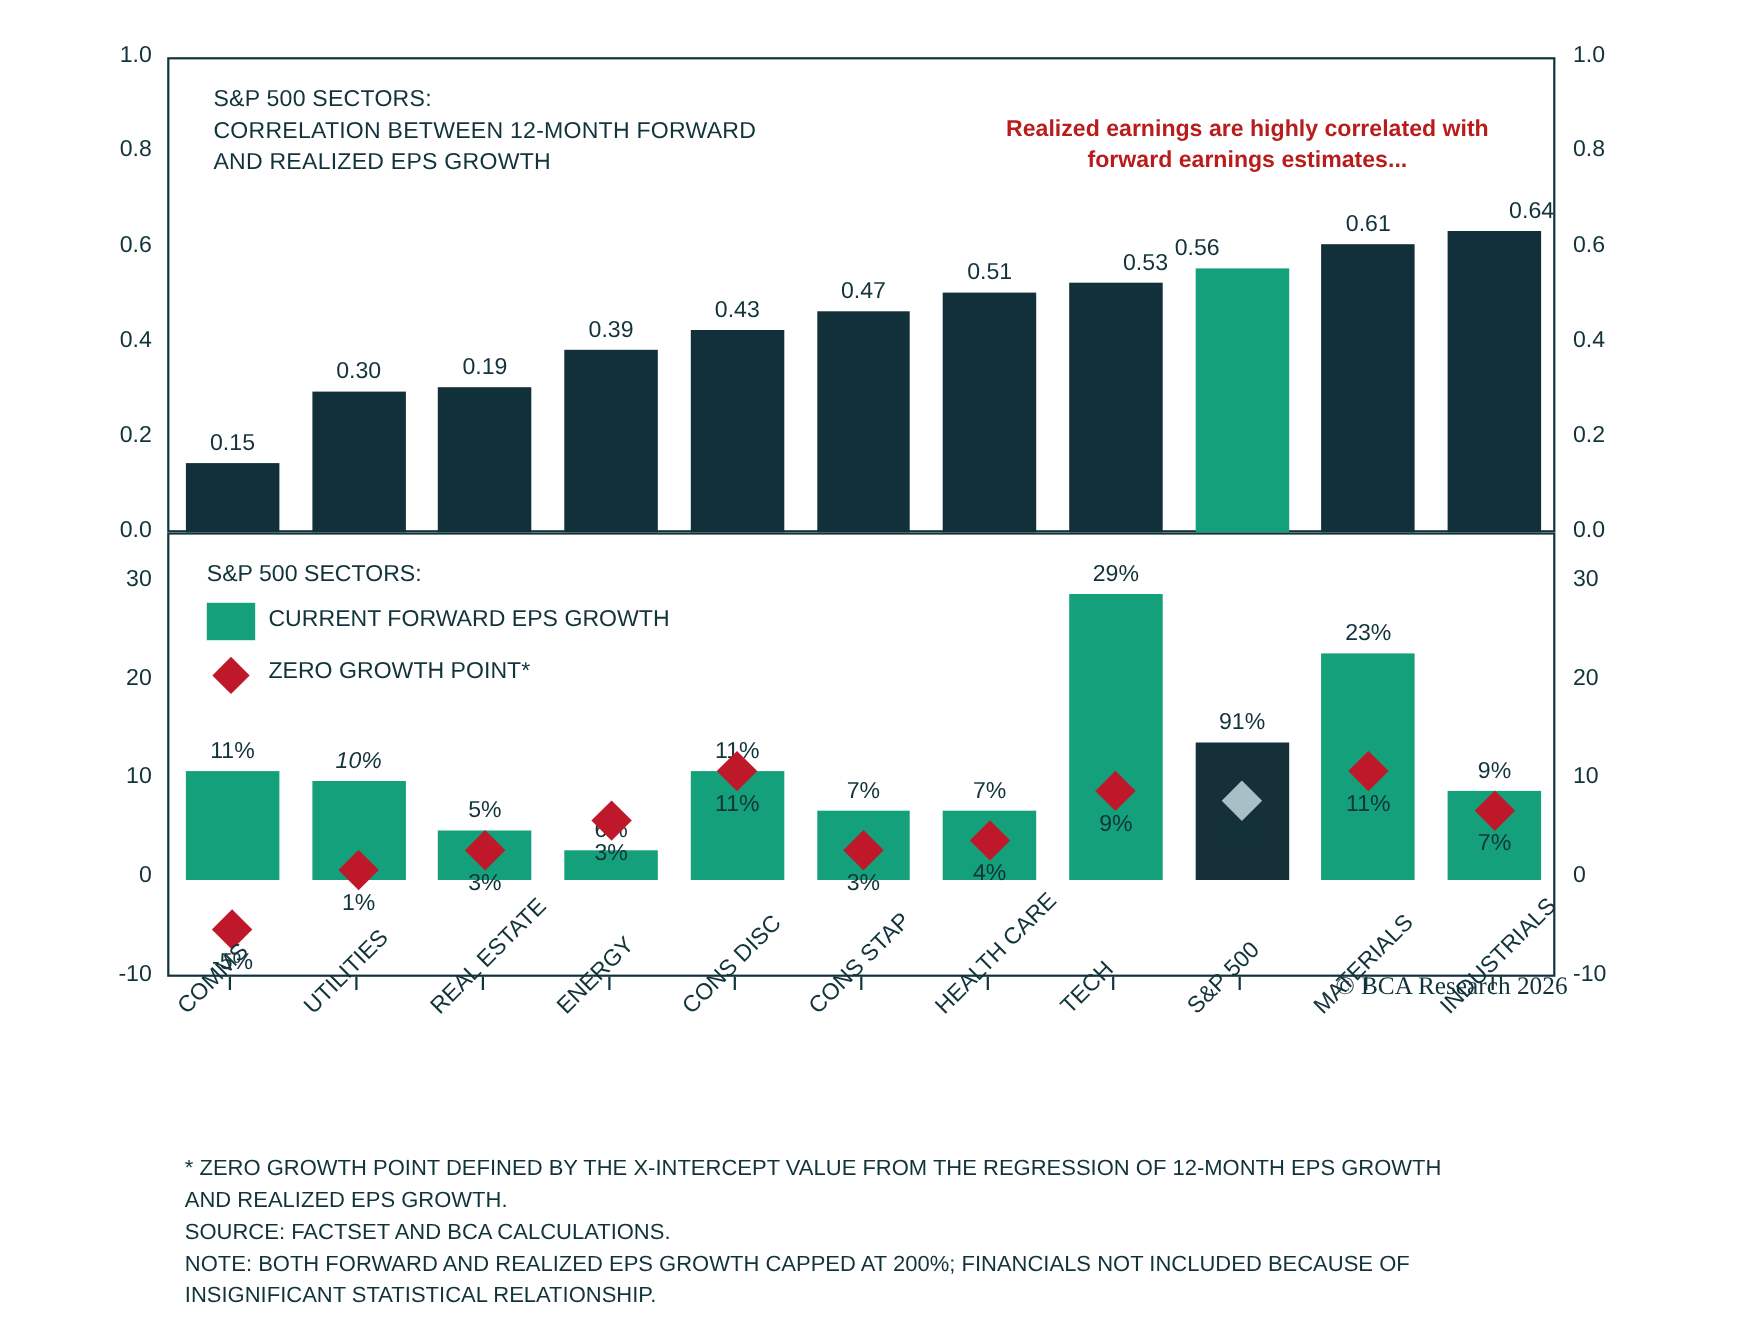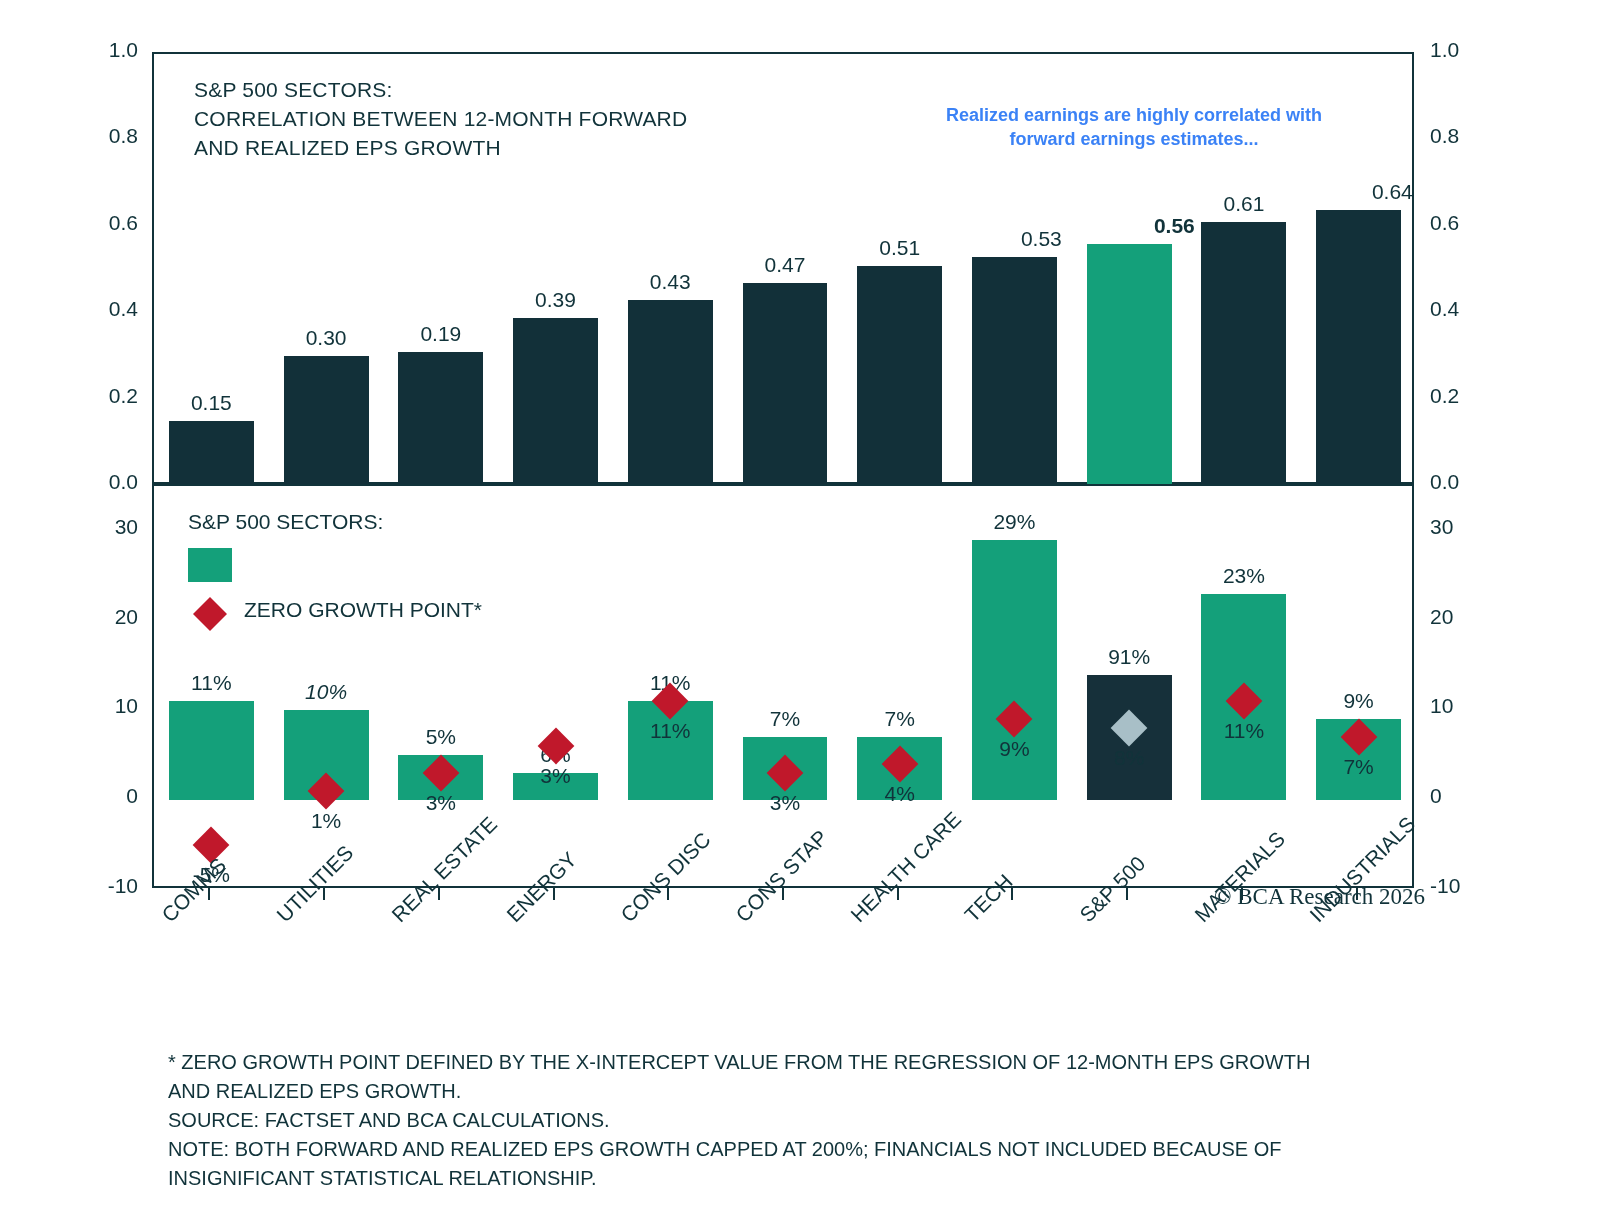--- a/index.html
+++ b/index.html
@@ -62,23 +62,23 @@
   .title-block{
     position:absolute;
     font-size:21px;
     line-height:1.38;
     letter-spacing:.2px;
     color:#11333a;
     white-space:pre-line;
   }
   .red-note{
     position:absolute;
-    font-size:18px;
+    font-size:21px;
     line-height:1.32;
-    color:#3b82f6;
+    color:#b91c1c;
     font-weight:bold;
     white-space:pre-line;
   }
   .legend-title{
     position:absolute;
     font-size:21px;
     color:#11333a;
   }
   .legend-swatch{
     position:absolute;
@@ -149,21 +149,21 @@
         <div class="barlabel" style="left: 344.182px; width: 114.727px; top: 233.52px;">0.39</div>
         <div class="bar" style="left: 473.824px; top: 246.24px; width: 84.8982px; height: 185.76px;"></div>
         <div class="barlabel" style="left: 458.909px; width: 114.727px; top: 216.24px;">0.43</div>
         <div class="bar" style="left: 588.551px; top: 228.96px; width: 84.8982px; height: 203.04px;"></div>
         <div class="barlabel" style="left: 573.636px; width: 114.727px; top: 198.96px;">0.47</div>
         <div class="bar" style="left: 703.278px; top: 211.68px; width: 84.8982px; height: 220.32px;"></div>
         <div class="barlabel" style="left: 688.364px; width: 114.727px; top: 181.68px;">0.51</div>
         <div class="bar" style="left: 818.005px; top: 203.04px; width: 84.8982px; height: 228.96px;"></div>
         <div class="barlabel" style="left: 830px; width: 114.727px; top: 173.04px;">0.53</div>
         <div class="bar highlight" style="left: 932.733px; top: 190.08px; width: 84.8982px; height: 241.92px;"></div>
-        <div class="barlabel" style="left: 963px; width: 114.727px; top: 160.08px; font-weight: bold;">0.56</div>
+        <div class="barlabel" style="left: 877px; width: 114.727px; top: 160.08px;">0.56</div>
         <div class="bar" style="left: 1047.46px; top: 168.48px; width: 84.8982px; height: 263.52px;"></div>
         <div class="barlabel" style="left: 1032.55px; width: 114.727px; top: 138.48px;">0.61</div>
         <div class="bar" style="left: 1162.19px; top: 155.52px; width: 84.8982px; height: 276.48px;"></div>
         <div class="barlabel" style="left: 1181px; width: 114.727px; top: 125.52px;">0.64</div>
       </div>
     <div class="title-block" style="left:40px;top:22px;">S&amp;P 500 SECTORS:
 CORRELATION BETWEEN 12-MONTH FORWARD
 AND REALIZED EPS GROWTH</div>
     <div class="red-note" style="left:740px;top:50px;width:480px;text-align:center;">Realized earnings are highly correlated with
 forward earnings estimates...</div>
@@ -213,20 +213,21 @@
         <div class="barlabel" style="left: 917.818px; width: 114.727px; top: 260.4px;">8%</div>
         <div class="diamond" style="left: 1076.91px; top: 202.467px;"></div>
         <div class="barlabel" style="left: 1032.55px; width: 114.727px; top: 233.467px;">11%</div>
         <div class="diamond" style="left: 1191.64px; top: 238.378px;"></div>
         <div class="barlabel" style="left: 1147.27px; width: 114.727px; top: 269.378px;">7%</div>
       </div>
 
     <div class="legend-title" style="left:34px;top:24px;">S&amp;P 500 SECTORS:</div>
 
     <div class="legend-swatch" style="left:34px;top:62px;"></div>
+    <div class="legend-text" style="left:90px;top:65px;">CURRENT FORWARD EPS GROWTH</div>
 
     <div class="legend-diamond" style="left:44px;top:116px;"></div>
     <div class="legend-text" style="left:90px;top:112px;">ZERO GROWTH POINT*</div>
 
 
     <div class="copyright" style="left:1060px;top:350px;margin-top:48px;">© BCA Research 2026</div>
   </div>
 
   <div id="axis-layer">
       <div class="ylab left" style="left: 60px; width: 78px; top: 470px;">0.0</div>

